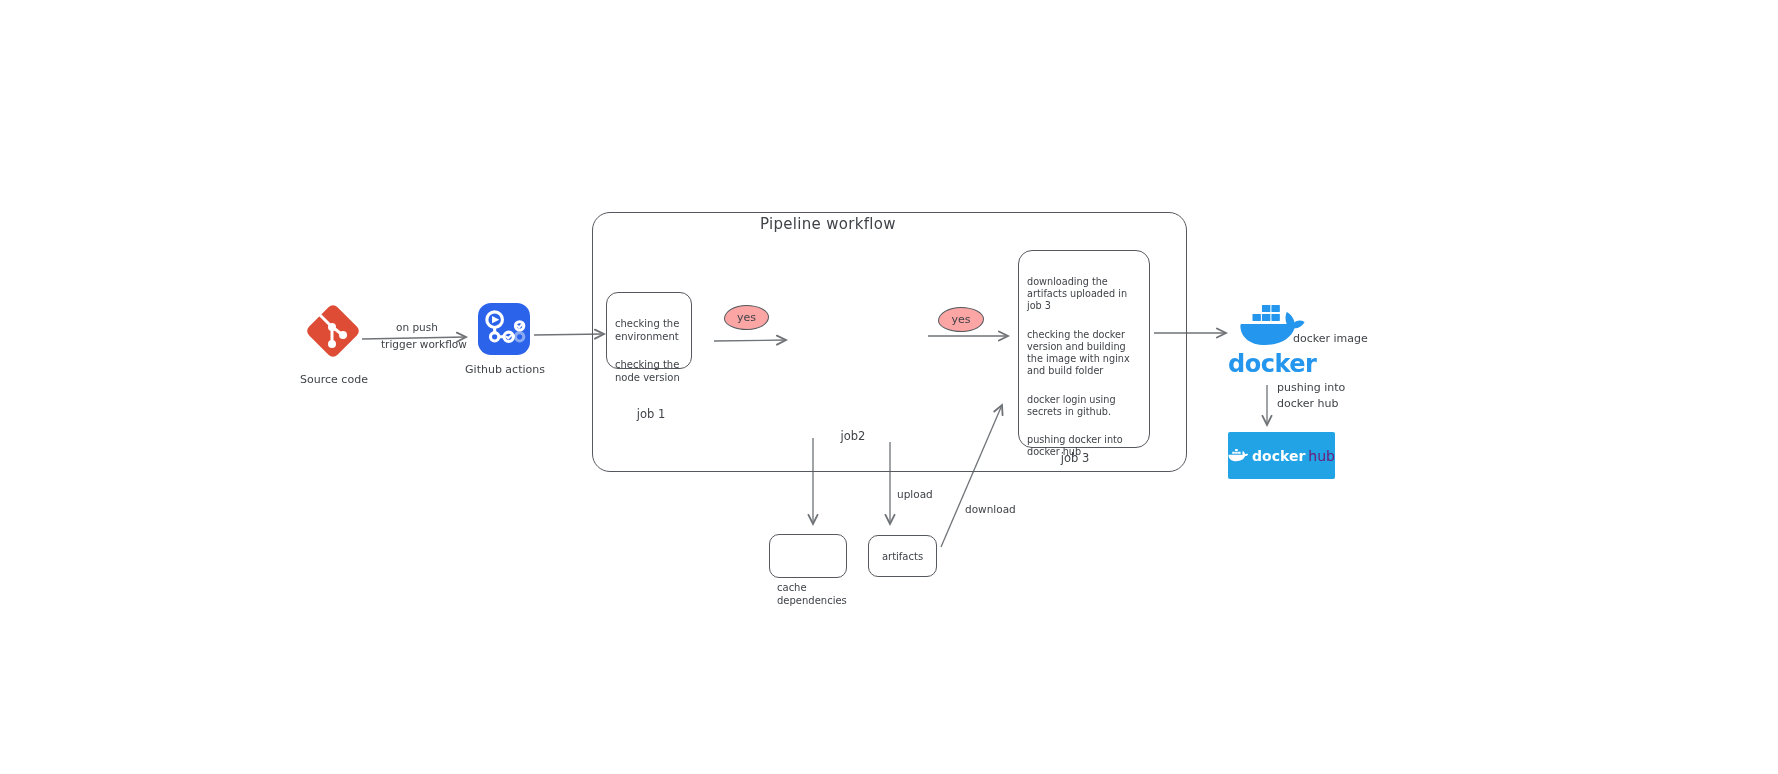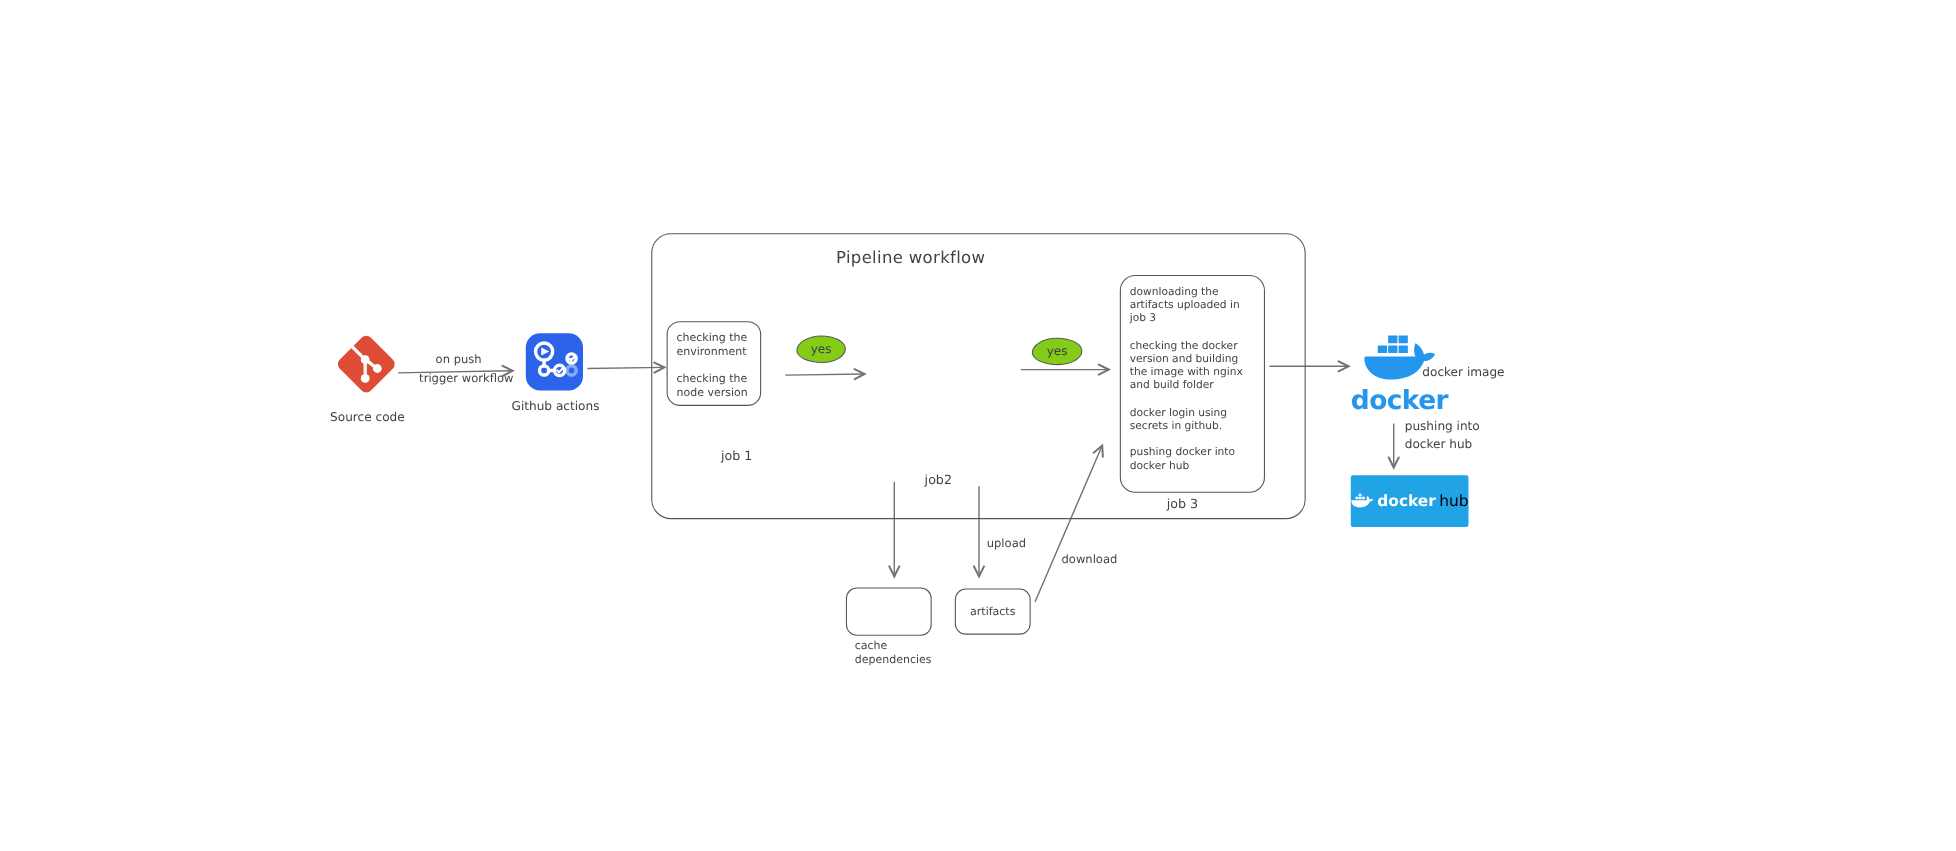--- a/index.html
+++ b/index.html
@@ -16,31 +16,31 @@
     position:absolute;
   }
   .sketch-box{
     position:absolute;
     border:1.4px solid #55585d;
     border-radius:14px;
     background:transparent;
     box-sizing:border-box;
   }
   .job-text{padding:9px 8px;font-size:10px;line-height:1.26;color:#3f4348;}
-  .job-text p{margin:0 0 12px 0;}
+  .job-text p{margin:16px 0 12px 0;}
   .job-text p:last-child{margin-bottom:0;}
   .job-label{font-size:11.5px;text-align:center;}
   .decision{
     position:absolute;
     border:1.4px solid #55585d;
     border-radius:50% 50% 48% 52% / 55% 48% 52% 45%;
     display:flex;align-items:center;justify-content:center;
     font-size:11px;color:#3f4348;
     box-sizing:border-box;
-    background:#84cc16;
+    background:#fca5a5;
   }
   #arrow-layer{position:absolute;left:0;top:0;pointer-events:none;}
   .pipeline-title{font-size:15px;letter-spacing:.3px;}
   .small-note{font-size:11px;}
   .tiny-note{font-size:10.5px;}
   
   .git-wrap{position:absolute;left:304px;top:302px;width:58px;height:58px;}
   .git-diamond{
     position:absolute;left:9px;top:9px;width:40px;height:40px;
     background:#de4c36;border-radius:6px;transform:rotate(45deg);
@@ -55,21 +55,21 @@
   .docker-wordmark{
     font-size:24px;font-weight:bold;color:#2496ed;letter-spacing:-0.5px;
     font-family:"DejaVu Sans",sans-serif;
   }
   .hub-badge{
     position:absolute;left:1228px;top:432px;width:107px;height:47px;
     background:#21a3e6;border-radius:2px;
     display:flex;align-items:center;justify-content:center;gap:3px;
   }
   .hub-docker{color:#ffffff;font-weight:bold;font-size:14px;}
-  .hub-hub{color:#000000;font-size:14px;}
+  .hub-hub{color:#701a75;font-size:14px;}
 </style>
 </head>
 <body>
 
 <div id="canvas">
 
   <svg id="arrow-layer" width="1778" height="774" viewBox="0 0 1778 774">
     <defs>
       <marker id="ah" markerWidth="12" markerHeight="12" refX="8" refY="4.5" orient="auto">
         <path d="M1,1 L8,4.5 L1,8" fill="none" stroke="#6f7377" stroke-width="1.4" stroke-linecap="round"></path>
@@ -118,29 +118,29 @@
         <path d="M55,65 l3,3 l6,-6" stroke-width="4"></path>
         <circle cx="80" cy="65" r="8" opacity="0.45"></circle>
         <circle cx="80" cy="44" r="8"></circle>
         <path d="M76,44 l3,3 l5,-5" stroke-width="4"></path>
       </g>
     </svg>
   </div>
   <div class="hand small-note" style="left:460px;top:363px;width:90px;text-align:center;">Github actions</div>
 
   <div class="sketch-box" style="left:592px;top:212px;width:595px;height:260px;border-radius:18px;"></div>
-  <div class="hand pipeline-title" style="left:760px;top:225px;">Pipeline workflow</div>
+  <div class="hand pipeline-title" style="left:760px;top:215px;">Pipeline workflow</div>
 
   <div class="sketch-box" style="left:606px;top:292px;width:86px;height:77px;border-radius:12px;">
     <div class="job-text">
       <p>checking the environment</p>
       <p>checking the node version</p>
     </div>
   </div>
-  <div class="hand job-label" style="left:618px;top:407px;width:66px;text-align:right;">job 1</div>
+  <div class="hand job-label" style="left:618px;top:407px;width:66px;">job 1</div>
 
   <div class="decision" style="left:724px;top:305px;width:45px;height:25px;">yes</div>
 
   <div class="hand job-label" style="left:820px;top:429px;width:66px;">job2</div>
 
   <div class="decision" style="left:938px;top:307px;width:46px;height:25px;">yes</div>
 
   <div class="sketch-box" style="left:1018px;top:250px;width:132px;height:198px;">
     <div class="job-text" style="font-size:9.7px;">
       <p>downloading the artifacts uploaded in job 3</p>

